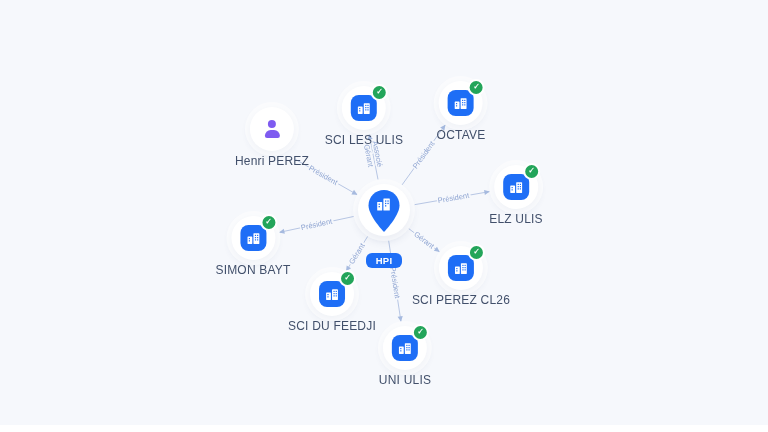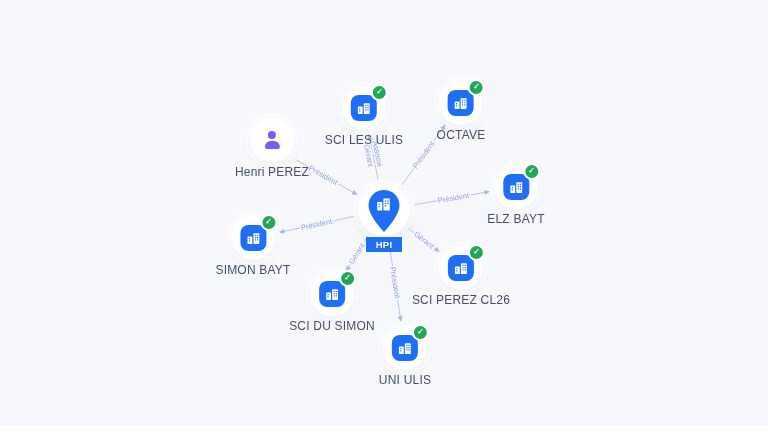--- a/index.html
+++ b/index.html
@@ -43,21 +43,21 @@
     position:absolute;transform:translate(-50%,-26px);
     display:flex;flex-direction:column;align-items:center;cursor:pointer;
   }
   .halo{
     width:52px;height:52px;border-radius:50%;background:#fff;
     box-shadow:0 0 0 5px rgba(255,255,255,.5),0 4px 10px rgba(60,80,130,.18);
     display:flex;justify-content:center;align-items:flex-start;
   }
   .pin{margin-top:5px;width:34px;height:44px;overflow:visible;}
   .hpi-badge{
-    margin-top:1px;background:#1e6ef6;color:#fff;border-radius:0;
+    margin-top:17px;background:#1e6ef6;color:#fff;border-radius:6px;
     padding:2px 10px;font-size:9.5px;font-weight:bold;letter-spacing:.3px;
   }
   .bottom-strip{position:absolute;left:0;bottom:0;width:100%;height:7px;background:#ffffff;}
 </style>
 </head>
 <body>
 
 <div class="stage">
   <svg id="edges-svg">
     <defs>
@@ -99,21 +99,21 @@
             <rect x="18" y="11.4" width="1.3" height="1.3"></rect>
             <rect x="20.4" y="11.4" width="1.3" height="1.3"></rect>
             <rect x="18" y="13.8" width="1.3" height="1.3"></rect>
             <rect x="20.4" y="13.8" width="1.3" height="1.3"></rect>
             <rect x="18" y="16.2" width="1.3" height="1.3"></rect>
           </g>
         </svg>
       </div>
       <div class="hpi-badge">HPI</div>
     </div>
-  <div class="node" style="left: 272px; top: 140px;">
+  <div class="node" style="left: 272px; top: 129px;">
         <div class="circle">
           <div class="person">
             <span class="p-head"></span>
             <span class="p-body"></span>
           </div>
         </div>
         <div class="label">Henri PEREZ</div>
       </div>
       <div class="node" style="left: 364px; top: 108px;">
         <div class="circle">
@@ -178,21 +178,21 @@
                 <rect x="14.5" y="6" width="1.5" height="1.5"></rect>
                 <rect x="11.8" y="8.8" width="1.5" height="1.5"></rect>
                 <rect x="14.5" y="8.8" width="1.5" height="1.5"></rect>
                 <rect x="11.8" y="11.6" width="1.5" height="1.5"></rect>
                 <rect x="14.5" y="11.6" width="1.5" height="1.5"></rect>
               </g>
             </svg>
           </div>
           <div class="badge">✓</div>
         </div>
-        <div class="label">ELZ BAYT</div>
+        <div class="label">ELZ ULIS</div>
       </div>
       <div class="node" style="left: 461px; top: 268px;">
         <div class="circle">
           <div class="sq">
             <svg viewBox="0 0 20 20" width="16" height="16">
               <g fill="#fff">
                 <rect x="2.6" y="8.2" width="6" height="9.2" rx="0.6"></rect>
                 <rect x="10" y="4" width="7.4" height="13.4" rx="0.6"></rect>
               </g>
               <g fill="#1e6ef6">
@@ -250,21 +250,21 @@
                 <rect x="14.5" y="6" width="1.5" height="1.5"></rect>
                 <rect x="11.8" y="8.8" width="1.5" height="1.5"></rect>
                 <rect x="14.5" y="8.8" width="1.5" height="1.5"></rect>
                 <rect x="11.8" y="11.6" width="1.5" height="1.5"></rect>
                 <rect x="14.5" y="11.6" width="1.5" height="1.5"></rect>
               </g>
             </svg>
           </div>
           <div class="badge">✓</div>
         </div>
-        <div class="label">SCI DU SIMON</div>
+        <div class="label">SCI DU FEEDJI</div>
       </div>
       <div class="node" style="left: 253px; top: 238px;">
         <div class="circle">
           <div class="sq">
             <svg viewBox="0 0 20 20" width="16" height="16">
               <g fill="#fff">
                 <rect x="2.6" y="8.2" width="6" height="9.2" rx="0.6"></rect>
                 <rect x="10" y="4" width="7.4" height="13.4" rx="0.6"></rect>
               </g>
               <g fill="#1e6ef6">

